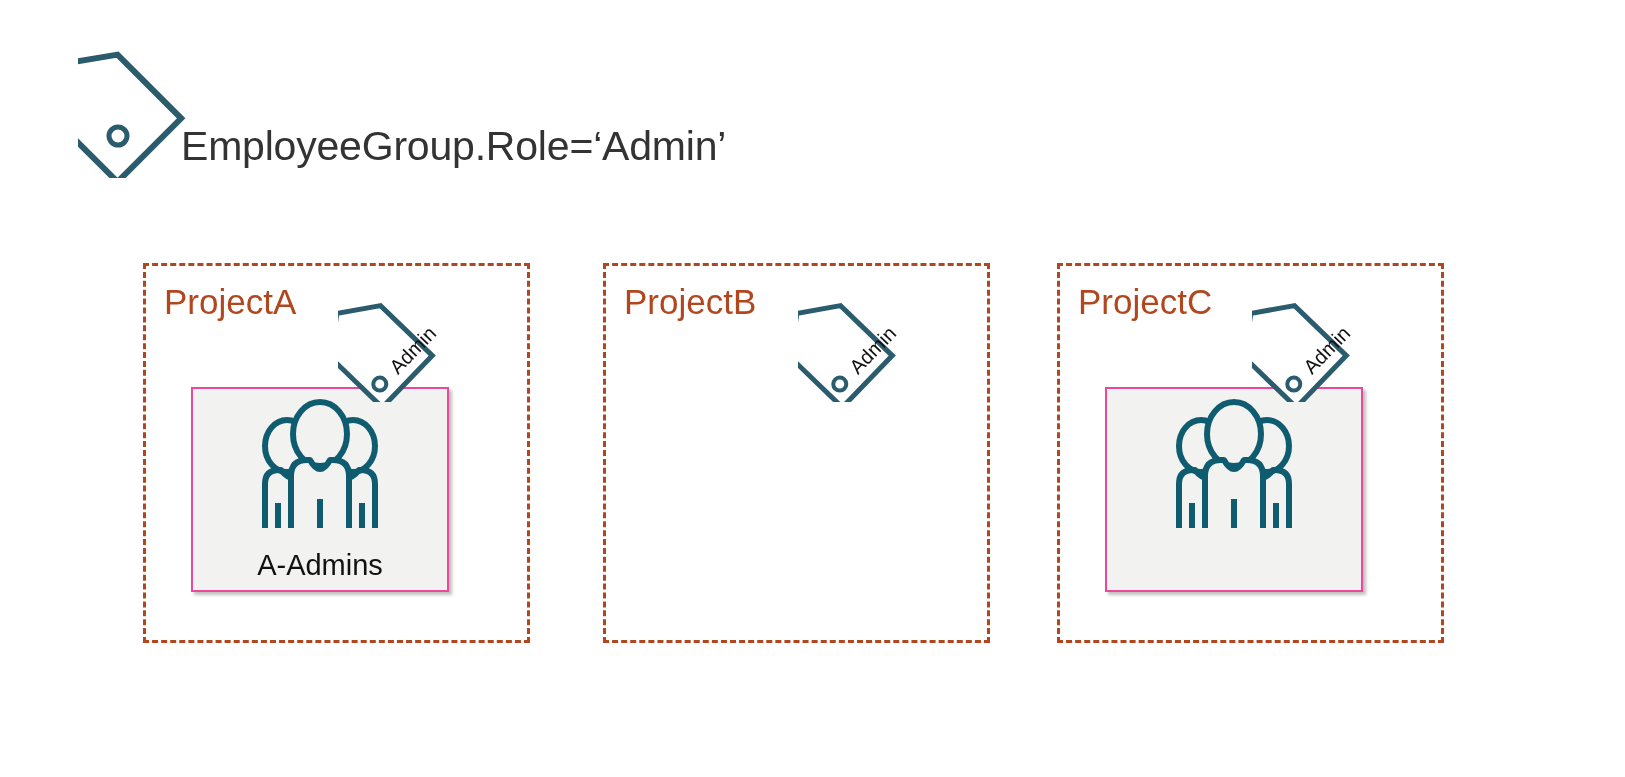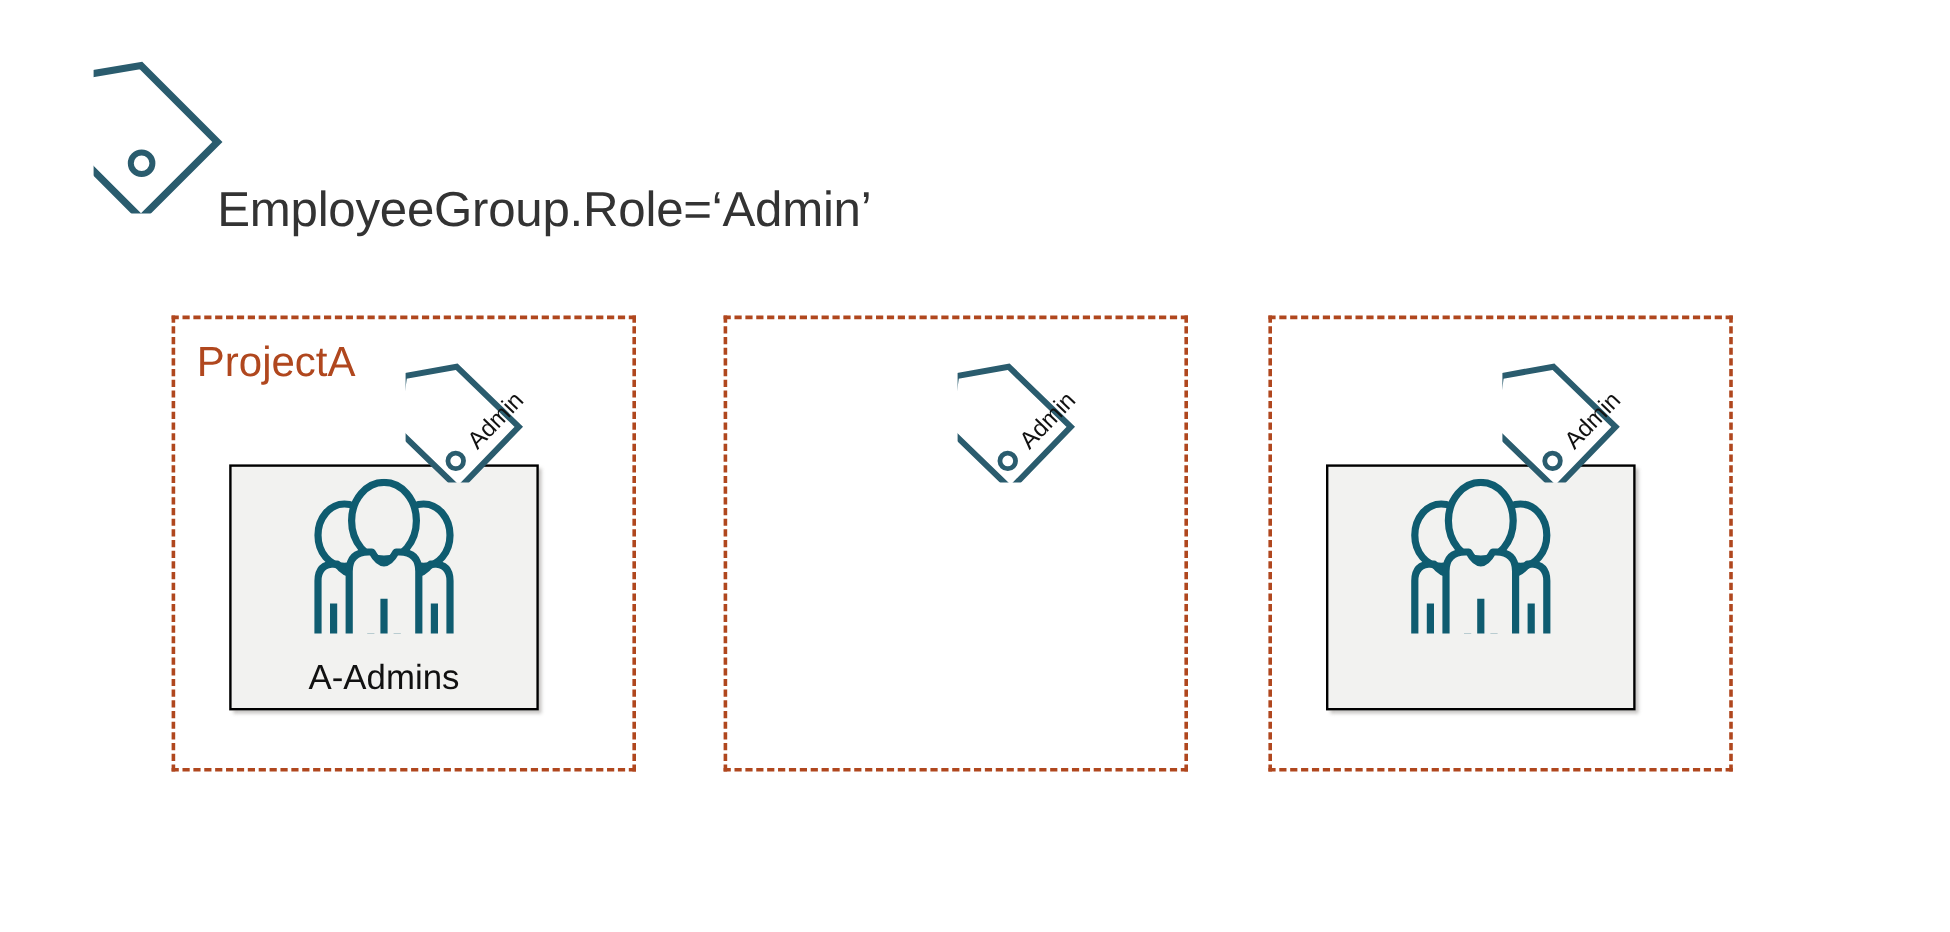--- a/index.html
+++ b/index.html
@@ -30,21 +30,20 @@
     top: 0;
   }
   #header-caption {
     position: absolute;
     left: 103px;
     top: 90px;
     font-size: 41px;
     color: #333333;
     white-space: nowrap;
     letter-spacing: -0.2px;
-    margin-top: 28px;
   }
 
   
   .project-box {
     position: absolute;
     top: 263px;
     width: 387px;
     height: 380px;
     border: 3px dashed #b0471e;
     box-sizing: border-box;
@@ -63,21 +62,21 @@
   }
 
   
   .group-card {
     position: absolute;
     left: 45px;
     top: 121px;
     width: 258px;
     height: 205px;
     background: #f2f2f0;
-    border: 2px solid #000000;
+    border: 2px solid #ec4899;
     box-sizing: border-box;
     box-shadow: 3px 3px 3px rgba(120,115,110,0.45);
   }
   .group-icon-wrap {
     position: absolute;
     left: 50%;
     top: 10px;
     transform: translateX(-50%);
     width: 146px;
     height: 136px;
@@ -154,34 +153,36 @@
       <g transform="rotate(-46 52 80)">
         <path d="M14 34 L14 106 L86 106 L86 34 L50 8 Z" fill="#ffffff" stroke="#2a5c6e" stroke-width="5" stroke-linejoin="miter"></path>
         <circle cx="29" cy="88" r="6.5" fill="none" stroke="#2a5c6e" stroke-width="4"></circle>
         <text x="48" y="95" font-family="'Liberation Sans', sans-serif" font-size="20" fill="#111111">Admin</text>
       </g>
     </svg>
   </span>
 </div>
 
 <div class="project-box" id="project-1">
+  <div class="project-title">ProjectB</div>
 
 
   <span class="card-tag">
     <svg width="132" height="120" viewBox="0 0 132 120" aria-hidden="true">
       <g transform="rotate(-46 52 80)">
         <path d="M14 34 L14 106 L86 106 L86 34 L50 8 Z" fill="#ffffff" stroke="#2a5c6e" stroke-width="5" stroke-linejoin="miter"></path>
         <circle cx="29" cy="88" r="6.5" fill="none" stroke="#2a5c6e" stroke-width="4"></circle>
         <text x="48" y="95" font-family="'Liberation Sans', sans-serif" font-size="20" fill="#111111">Admin</text>
       </g>
     </svg>
   </span>
 </div>
 
 <div class="project-box" id="project-2">
+  <div class="project-title">ProjectC</div>
 
   <div class="group-card">
     <span class="group-icon-wrap">
       <svg width="146" height="136" viewBox="0 0 146 136" aria-hidden="true">
         <g fill="none" stroke="#0f5c70" stroke-width="6" stroke-linecap="butt" stroke-linejoin="round">
           <ellipse cx="40" cy="47" rx="22" ry="26"></ellipse>
           <path d="M18 129 L18 85 q0 -14 14 -14 l2 0 q6 8 13 8"></path>
           <path d="M62 129 L62 85 q0 -14 -14 -14"></path>
           <path d="M31 129 L31 104"></path>
           <ellipse cx="106" cy="47" rx="22" ry="26"></ellipse>

